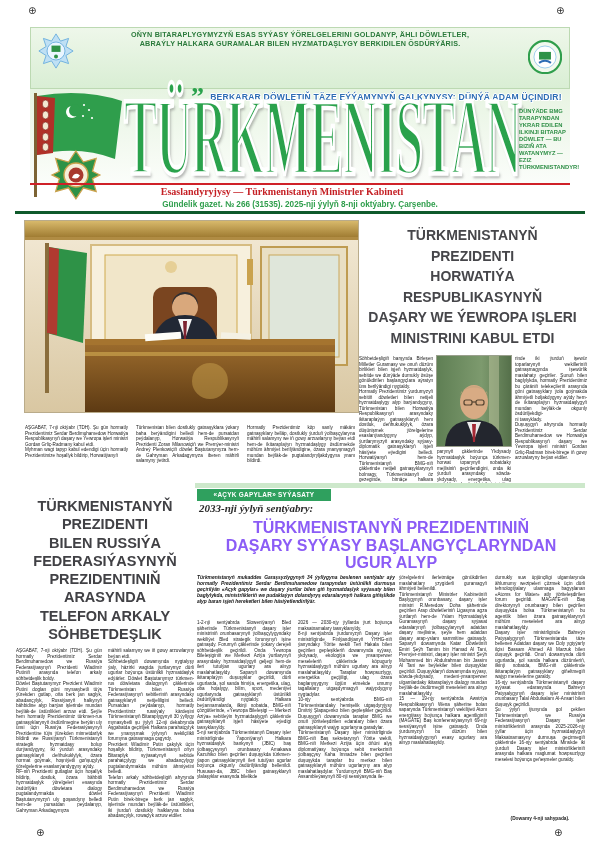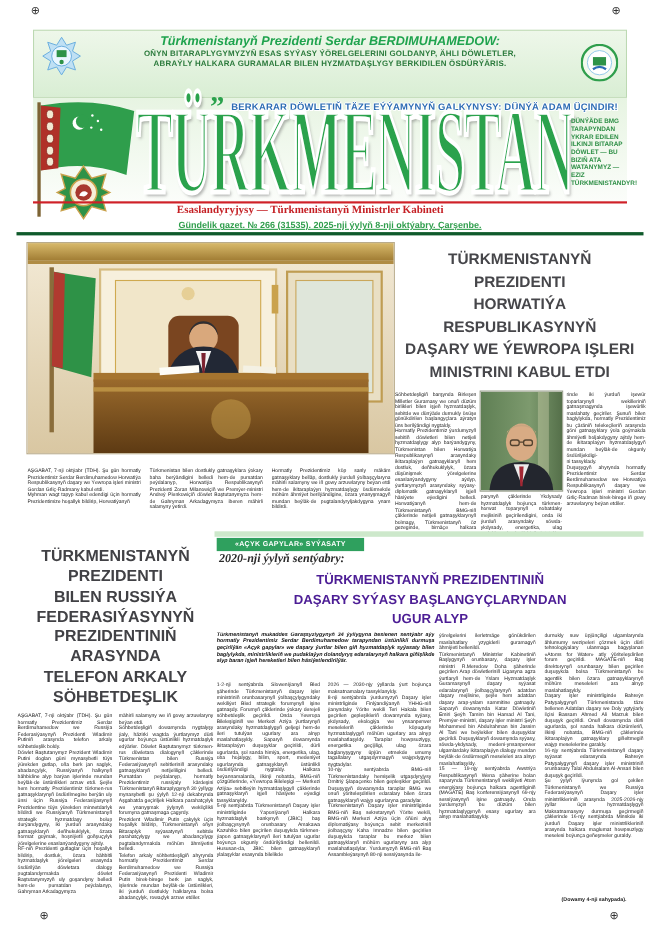--- a/index.html
+++ b/index.html
@@ -30,32 +30,32 @@
      font:bold 54px/1.1 "Liberation Serif",serif;color:#2aa24c;letter-spacing:-1px;
      transform:scale(.92,2.05);transform-origin:0 0;
      -webkit-text-stroke:2.2px #ffffff;
      text-shadow:2px 2px 2px rgba(90,90,90,.45);}
   .mast-motto{left:519px;top:108px;width:58px;
      font:bold 5.8px/7px "Liberation Sans",sans-serif;color:#2f8f47;}
   .red-rule{left:30px;top:183px;width:540px;height:2px;background:#cf2128;}
   .founder{left:0;top:186px;width:564px;text-align:center;
      font:bold 10px/12px "Liberation Serif",serif;color:#c52025;}
   .issue{left:0;top:200px;width:600px;text-align:center;
-     font:bold 8.2px/10px "Liberation Sans",sans-serif;color:#2f9e4c;text-decoration:underline;}
+     font:bold 8.2px/10px "Liberation Sans",sans-serif;color:#2f9e4c;}
   .green-rule{left:15px;top:211px;width:570px;height:3px;background:#0f5a2b;}
 
   
   .main-photo{left:25px;top:221px;width:333px;height:191px;outline:1px solid #b9ab8a;}
   .portrait-photo{left:437px;top:356px;width:74px;height:90px;outline:1px solid #9aa08d;}
 
   
   .h-serif{font-family:Liberation Sans, sans-serif;font-weight:bold;color:#46464a;text-align:center;white-space:pre-line;}
   .lead-headline{left:357px;top:225px;width:231px;font-size:14px;line-height:20.5px;}
   .phone-headline{left:14px;top:497px;width:182px;font-size:14.5px;line-height:18.3px;color:#414145;}
-  .policy-headline{left:195px;top:519px;width:392px;font-size:12px;line-height:17.6px;color:#4c1d95;}
+  .policy-headline{left:195px;top:519px;width:392px;font-size:16px;line-height:17.6px;color:#8b5cf6;}
   .dateline{left:199px;top:502px;font:italic bold 11px/13px "Liberation Serif",serif;color:#2b2b2b;}
 
   
   .band-strip{left:195px;top:483px;width:390px;height:5px;background:#cde8cb;}
   .band-label{left:197px;top:489px;width:134px;height:12px;background:#2fa05e;
      text-align:center;font:bold 6.4px/12px "Liberation Sans",sans-serif;color:#fff;letter-spacing:.3px;}
 
   
   .col{position:absolute;font:4.6px/5.5px "Liberation Sans",sans-serif;color:#1a1a1a;
      text-align:justify;overflow:hidden;white-space:pre-line;}
@@ -84,21 +84,20 @@
     </div>
     <div class="qb-round">
       <svg width="34" height="34" viewBox="0 0 40 40">
         <circle cx="20" cy="20" r="19" fill="#f2f9ee" stroke="#2f9e4c" stroke-width="2.5"></circle>
         <circle cx="20" cy="20" r="13" fill="#ffffff" stroke="#8fc6e8"></circle>
         <rect x="13" y="14" width="14" height="9" fill="#2e9247"></rect>
         <path d="M13 27 q7 -5 14 0" stroke="#2e6db4" fill="none" stroke-width="2.4"></path>
       </svg>
     </div>
     <div class="qb-text">
-      <div class="qb-title">Türkmenistanyň Prezidenti Serdar BERDIMUHAMEDOW:</div>
       <div class="qb-line">OŇYN BITARAPLYGYMYZYŇ ESAS SYÝASY ÝÖRELGELERINI GOLDANYP, ÄHLI DÖWLETLER,</div>
       <div class="qb-line">ABRAÝLY HALKARA GURAMALAR BILEN HYZMATDAŞLYGY BERKIDILEN ÖSDÜRÝÄRIS.</div>
     </div>
   </div>
 
   <div class="abs mast-bg"></div>
   <div class="abs slogan-quote">”</div>
   <div class="abs slogan">BERKARAR DÖWLETIŇ TÄZE EÝÝAMYNYŇ GALKYNYŞY: DÜNÝÄ ADAM ÜÇINDIR!</div>
 
   <div class="abs flag-art">
@@ -237,21 +236,21 @@
 TELEFON ARKALY
 SÖHBETDEŞLIK</div>
   <div class="col" style="left:16px;top:648px;width:86px;height:180px;">AŞGABAT, 7-nji oktýabr (TDH). Şu gün hormatly Prezidentimiz Serdar Berdimuhamedow we Russiýa Federasiýasynyň Prezidenti Wladimir Putiniň arasynda telefon arkaly söhbetdeşlik boldy.
 Döwlet Baştutanymyz Prezident Wladimir Putini doglan güni mynasybetli tüýs ýürekden gutlap, oňa berk jan saglyk, abadançylyk, Russiýanyň halkynyň bähbidine alyp barýan işlerinde mundan beýläk-de üstünlikleri arzuw etdi. Şeýle hem hormatly Prezidentimiz türkmen-rus gatnaşyklarynyň ösdürilmegine berýän uly ünsi üçin Russiýa Federasiýasynyň Prezidentine tüýs ýürekden minnetdarlyk bildirdi we Russiýanyň Türkmenistanyň strategik hyzmatdaşy bolup durýandygyny, iki ýurduň arasyndaky gatnaşyklaryň deňhukuklylyk, özara hormat goýmak, hoşniýetli goňşuçylyk ýörelgelerine esaslanýandygyny aýtdy.
 RF-niň Prezidenti gutlaglar üçin hoşallyk bildirip, dostluk, özara bähbitli hyzmatdaşlyk ýörelgeleri esasynda ösdürilýän döwletara dialogy pugtalandyrmakda döwlet Baştutanymyzyň uly goşandyny belledi hem-de pursatdan peýdalanyp, Gahryman Arkadagymyza</div>
   <div class="col" style="left:108px;top:648px;width:86px;height:180px;">mähirli salamyny we iň gowy arzuwlaryny beýan etdi.
 Söhbetdeşligiň dowamynda nygtalyşy ýaly, häzirki wagtda ýurtlarymyz dürli ugurlar boýunça üstünlikli hyzmatdaşlyk edýärler. Döwlet Baştutanymyz türkmen-rus döwletara dialogynyň çäklerinde Türkmenistan bilen Russiýa Federasiýasynyň sebitleriniň arasyndaky gatnaşyklaryň netijeliligini belledi. Pursatdan peýdalanyp, hormatly Prezidentimiz russiýaly kärdeşini Türkmenistanyň Bitaraplygynyň 30 ýyllygy mynasybetli şu ýylyň 12-nji dekabrynda Aşgabatda geçiriljek Halkara parahatçylyk we ynanyşmak ýylynyň wekilçilikli forumyna gatnaşmaga çagyrdy.
 Prezident Wladimir Putin çakylyk üçin hoşallyk bildirip, Türkmenistanyň oňyn Bitaraplyk syýasatynyň sebitde parahatçylygy we abadançylygy pugtalandyrmakda möhüm ähmiýetini belledi.
 Telefon arkaly söhbetdeşligiň ahyrynda hormatly Prezidentimiz Serdar Berdimuhamedow we Russiýa Federasiýasynyň Prezidenti Wladimir Putin birek-birege berk jan saglyk, işlerinde mundan beýläk-de üstünlikleri, iki ýurduň dostlukly halklaryna bolsa abadançylyk, rowaçlyk arzuw etdiler.</div>
 
-  <div class="abs dateline">2020-nji ýylyň sentýabry:</div>
+  <div class="abs dateline">2033-nji ýylyň sentýabry:</div>
   <div class="abs h-serif policy-headline">TÜRKMENISTANYŇ PREZIDENTINIŇ
 DAŞARY SYÝASY BAŞLANGYÇLARYNDAN
 UGUR ALYP</div>
   <div class="col col-intro" style="left:197px;top:575px;width:198px;height:42px;">Türkmenistanyň mukaddes Garaşsyzlygynyň 34 ýyllygyna beslenen sentýabr aýy hormatly Prezidentimiz Serdar Berdimuhamedow tarapyndan üstünlikli durmuşa geçirilýän «Açyk gapylar» we daşary ýurtlar bilen giň hyzmatdaşlyk syýasaty bilen baglylykda, ministrlikleriň we pudaklaýyn dolandyryş edaralarynyň halkara giňişlikde alyp baran işjeň hereketleri bilen häsiýetlendirilýär.</div>
   <div class="col" style="left:197px;top:620px;width:94px;height:210px;">1-2-nji sentýabrda Sloweniýanyň Bled şäherinde Türkmenistanyň daşary işler ministriniň orunbasarynyň ýolbaşçylygyndaky wekiliýet Bled strategik forumynyň işine gatnaşdy. Forumyň çäklerinde ýokary derejeli söhbetdeşlik geçirildi. Onda Ýewropa Bileleşiginiň we Merkezi Aziýa ýurtlarynyň arasyndaky hyzmatdaşlygyň geljegi hem-de ileri tutulýan ugurlary ara alnyp maslahatlaşyldy. Saparyň dowamynda ikitaraplaýyn duşuşyklar geçirildi, dürli ugurlarda, şol sanda himiýa, energetika, ulag, oba hojalygy, bilim, sport, medeniýet ugurlarynda gatnaşyklaryň üstünlikli ösdürilýändigi nygtaldy. Halkara beýannamalarda, ilkinji nobatda, BMG-niň çözgütlerinde, «Ýewropa Bileleşigi — Merkezi Aziýa» sebitleýin hyzmatdaşlygyň çäklerinde gatnaşyklaryň işjeň häsiýete eýedigi tassyklanyldy.
 5-nji sentýabrda Türkmenistanyň Daşary işler ministrliginde Ýaponiýanyň Halkara hyzmatdaşlyk bankynyň (JBIC) baş ýolbaşçysynyň orunbasary Amakawa Kazuhiko bilen geçirilen duşuşykda türkmen-ýapon gatnaşyklarynyň ileri tutulýan ugurlar boýunça okgunly ösdürilýändigi bellenildi. Hususan-da, JBIC bilen gatnaşyklaryň ylalaşyklar esasynda bilelikde</div>
   <div class="col" style="left:298px;top:620px;width:94px;height:210px;">2026 — 2030-njy ýyllarda ýurt boýunça maksatnamalary tassyklanyldy.
 8-nji sentýabrda ýurdumyzyň Daşary işler ministrliginde Finlýandiýanyň ÝHHG-niň ýanyndaky Ýörite wekili Teri Hakala bilen geçirilen gepleşikleriň dowamynda syýasy, ykdysady, ekologiýa we ynsanperwer meseleleriň çäklerinde köpugurly hyzmatdaşlygyň möhüm ugurlary ara alnyp maslahatlaşyldy. Taraplar howpsuzlygy, energetika geçijiligi, ulag özara baglanyşygyny üpjün etmekde umumy tagallalary utgaşdyrmagyň wajypdygyny nygtadylar.
 10-njy sentýabrda BMG-niň Türkmenistandaky hemişelik utgaşdyryjysy Dmitriý Şlapaçenko bilen gepleşikler geçirildi. Duşuşygyň dowamynda taraplar BMG we onuň ýöriteleşdirilen edaralary bilen özara gatnaşyklaryň wajyp ugurlaryna garadylar.
 Türkmenistanyň Daşary işler ministrliginde BMG-niň Baş sekretarynyň Ýörite wekili, BMG-niň Merkezi Aziýa üçin öňüni alyş diplomatiýasy boýunça sebit merkeziniň ýolbaşçysy Kaha Imnadze bilen geçirilen duşuşykda taraplar bu merkez bilen gatnaşyklaryň möhüm ugurlaryny ara alyp maslahatlaşdylar. Ýurdumyzyň BMG-niň Baş Assambleýasynyň 80-nji sessiýasynda ile-</div>

